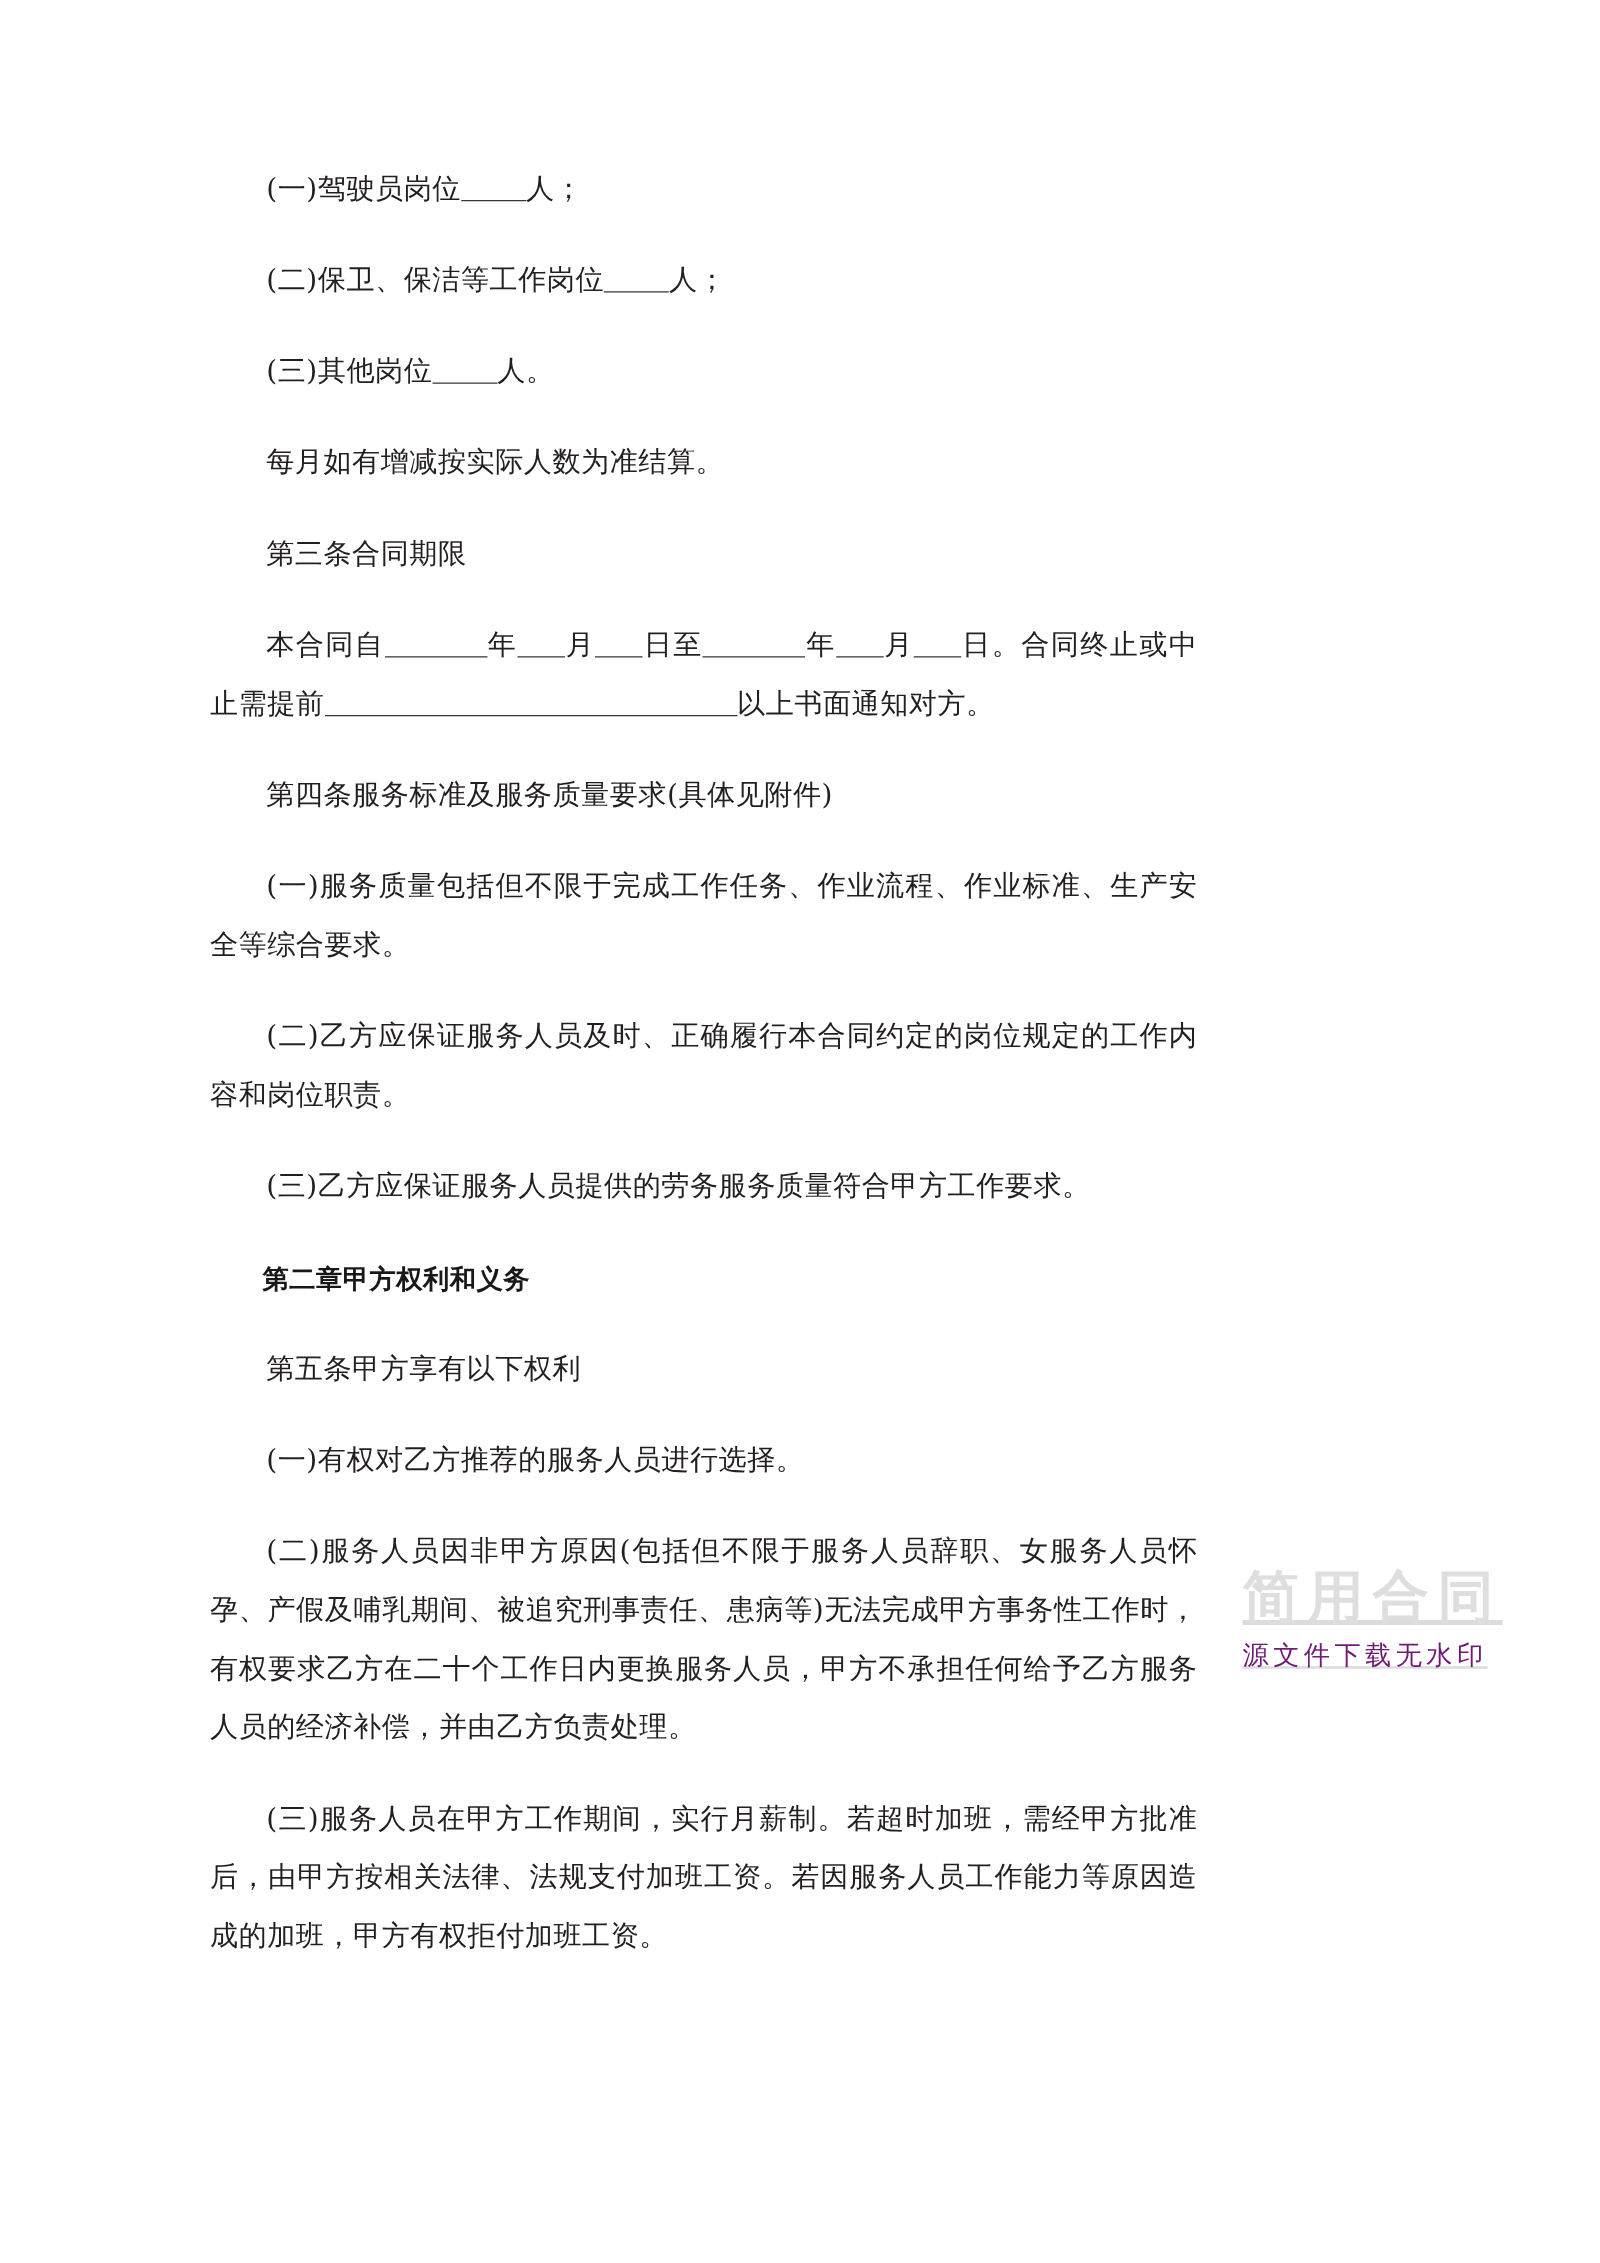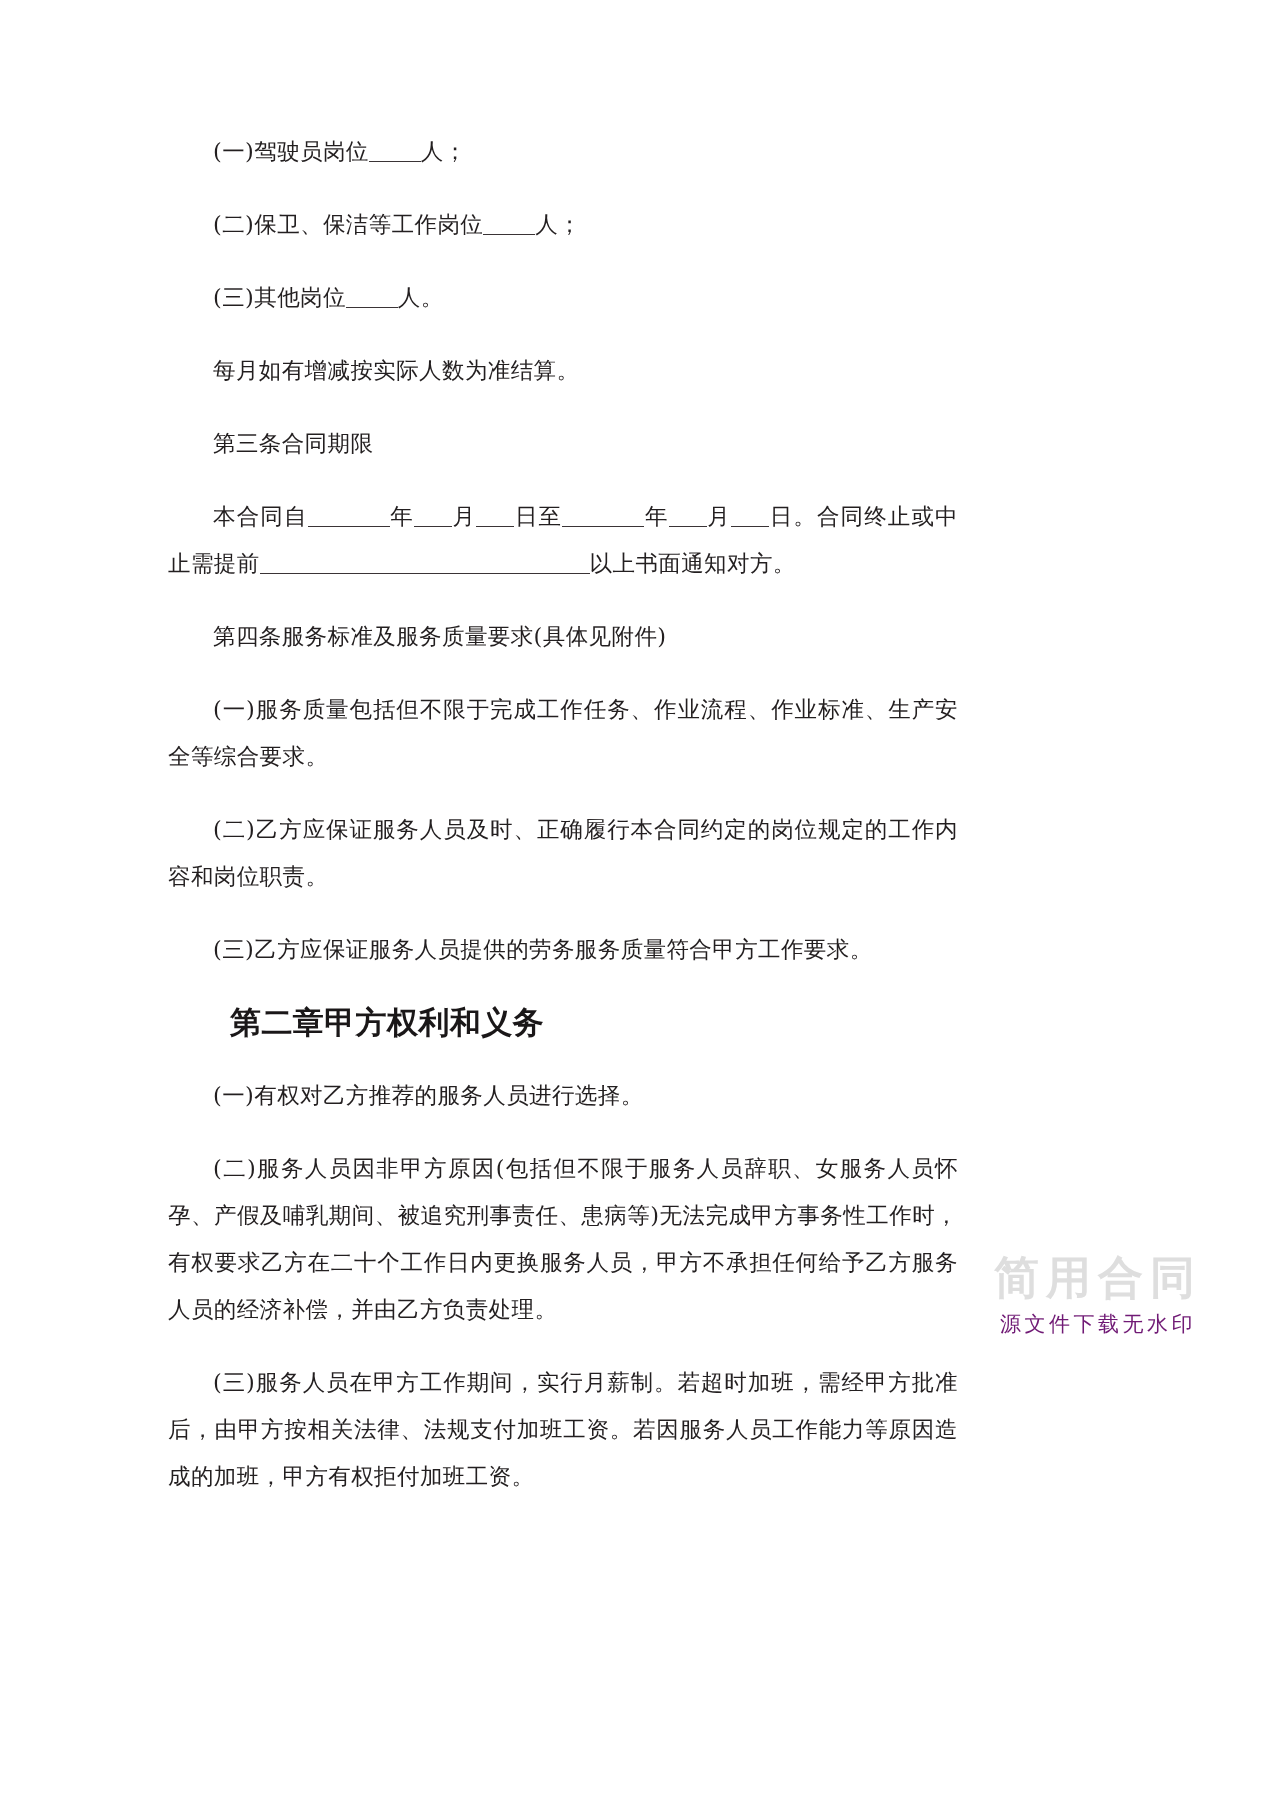--- a/index.html
+++ b/index.html
@@ -29,21 +29,21 @@
     text-align: justify;
     text-justify: inter-ideograph;
     margin: 0 0 26px 0;
     letter-spacing: 0.4px;
     word-break: break-all;
   }
   .indent {
     text-indent: 2em;
   }
   .heading {
-    font-size: 31px;
+    font-size: 21px;
     line-height: 47px;
     color: #1a1718;
     font-weight: bold;
     margin: 0 0 26px 0;
     text-indent: 2em;
     letter-spacing: 0.4px;
   }
   .gap-before {
     margin-top: 22px;
   }
@@ -55,24 +55,24 @@
   }
   .b-xs { width: 38px; }
   .b-sm { width: 52px; }
   .b-md { width: 82px; }
   .b-lg { width: 330px; }
 
   .watermark {
     position: absolute;
     right: 78px;
     bottom: 272px;
-    text-align: center;
     color: #dcdcdc;
     user-select: none;
     pointer-events: none;
+    text-decoration: underline;
   }
   .wm-main {
     font-size: 45px;
     font-weight: bold;
     letter-spacing: 7px;
     line-height: 1.18;
     color: #dedede;
     font-family: "DejaVu Sans", "Liberation Sans", sans-serif;
   }
   .wm-sub {
@@ -103,20 +103,21 @@
     <p class="para indent"><span>本合同自</span><span class="blank b-md"></span><span>年</span><span class="blank b-xs"></span><span>月</span><span class="blank b-xs"></span><span>日至</span><span class="blank b-md"></span><span>年</span><span class="blank b-xs"></span><span>月</span><span class="blank b-xs"></span><span>日。合同终止或中止需提前</span><span class="blank b-lg"></span><span>以上书面通知对方。</span></p>
 
     <p class="para indent">第四条服务标准及服务质量要求(具体见附件)</p>
 
     <p class="para indent">(一)服务质量包括但不限于完成工作任务、作业流程、作业标准、生产安全等综合要求。</p>
     <p class="para indent">(二)乙方应保证服务人员及时、正确履行本合同约定的岗位规定的工作内容和岗位职责。</p>
     <p class="para indent">(三)乙方应保证服务人员提供的劳务服务质量符合甲方工作要求。</p>
 
     <p class="heading gap-before">第二章甲方权利和义务</p>
 
+    <p class="para indent">第五条甲方享有以下权利</p>
 
     <p class="para indent">(一)有权对乙方推荐的服务人员进行选择。</p>
     <p class="para indent">(二)服务人员因非甲方原因(包括但不限于服务人员辞职、女服务人员怀孕、产假及哺乳期间、被追究刑事责任、患病等)无法完成甲方事务性工作时，有权要求乙方在二十个工作日内更换服务人员，甲方不承担任何给予乙方服务人员的经济补偿，并由乙方负责处理。</p>
     <p class="para indent">(三)服务人员在甲方工作期间，实行月薪制。若超时加班，需经甲方批准后，由甲方按相关法律、法规支付加班工资。若因服务人员工作能力等原因造成的加班，甲方有权拒付加班工资。</p>
 
   </div>
 
   <div class="watermark">
     <div class="wm-main">简用合同</div>
     <div class="wm-sub">源文件下载无水印</div>

